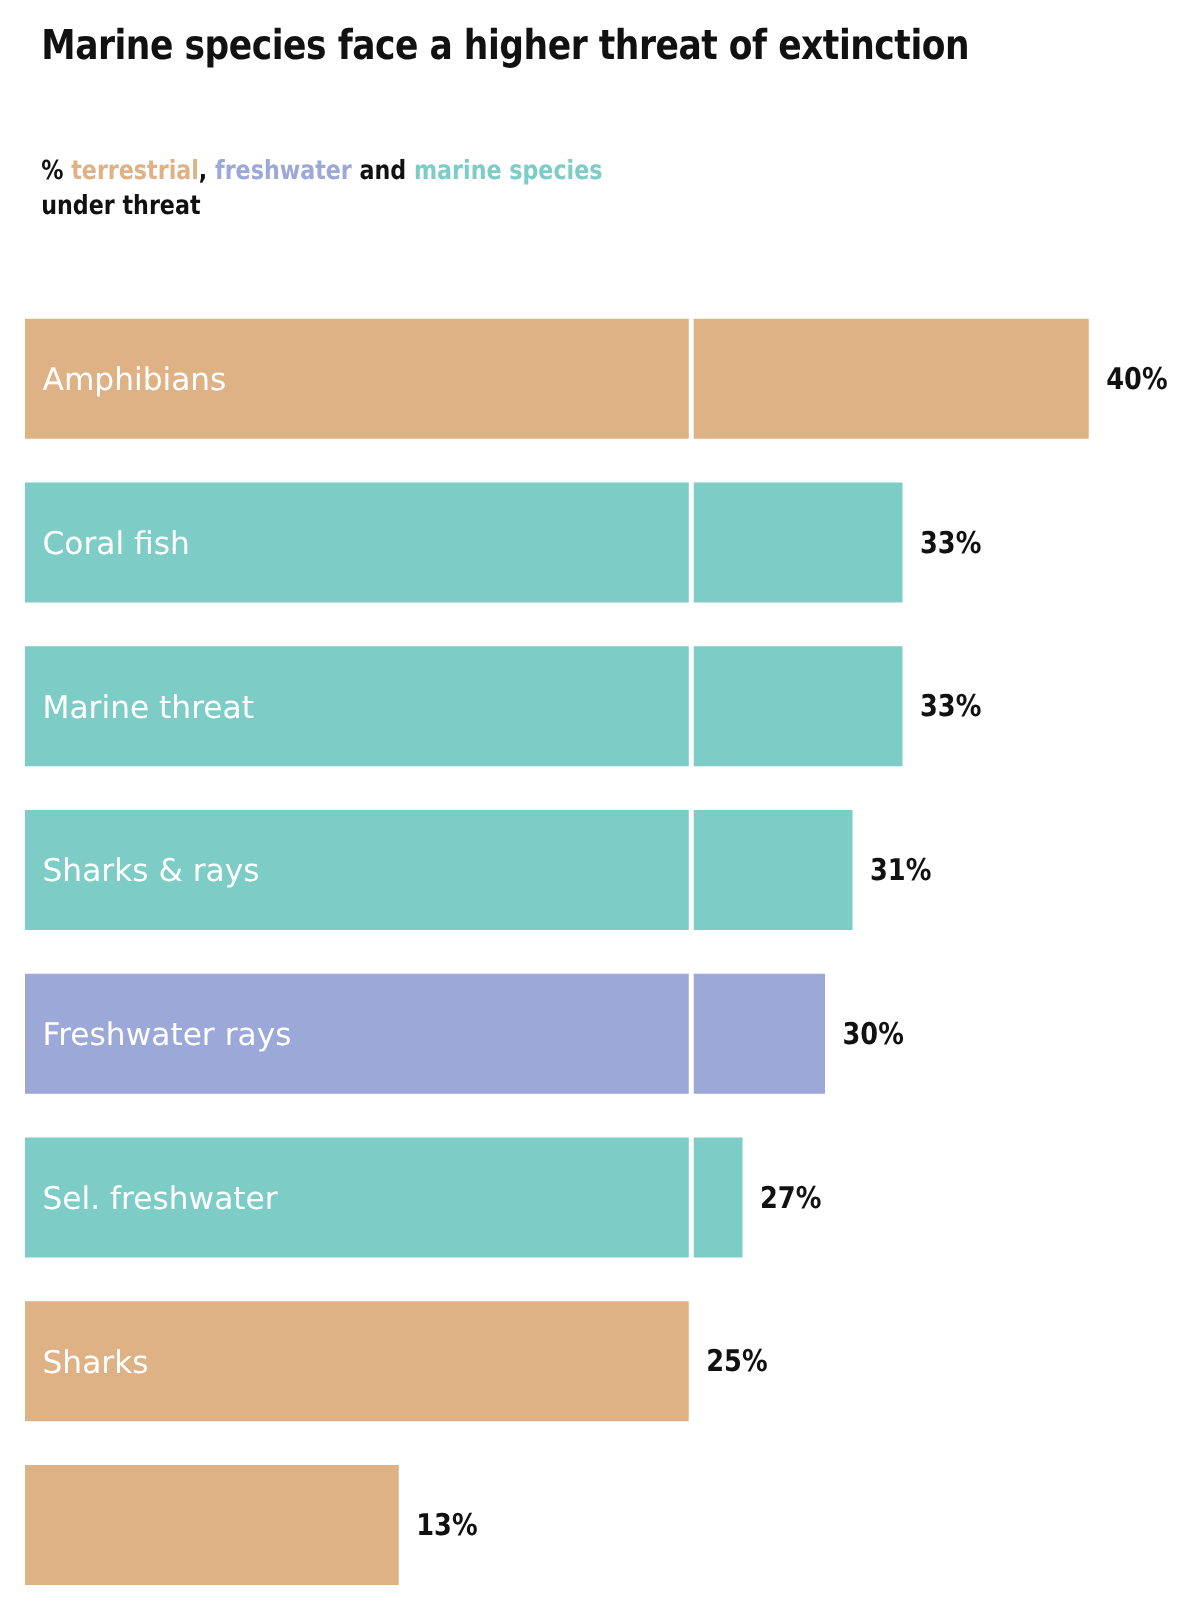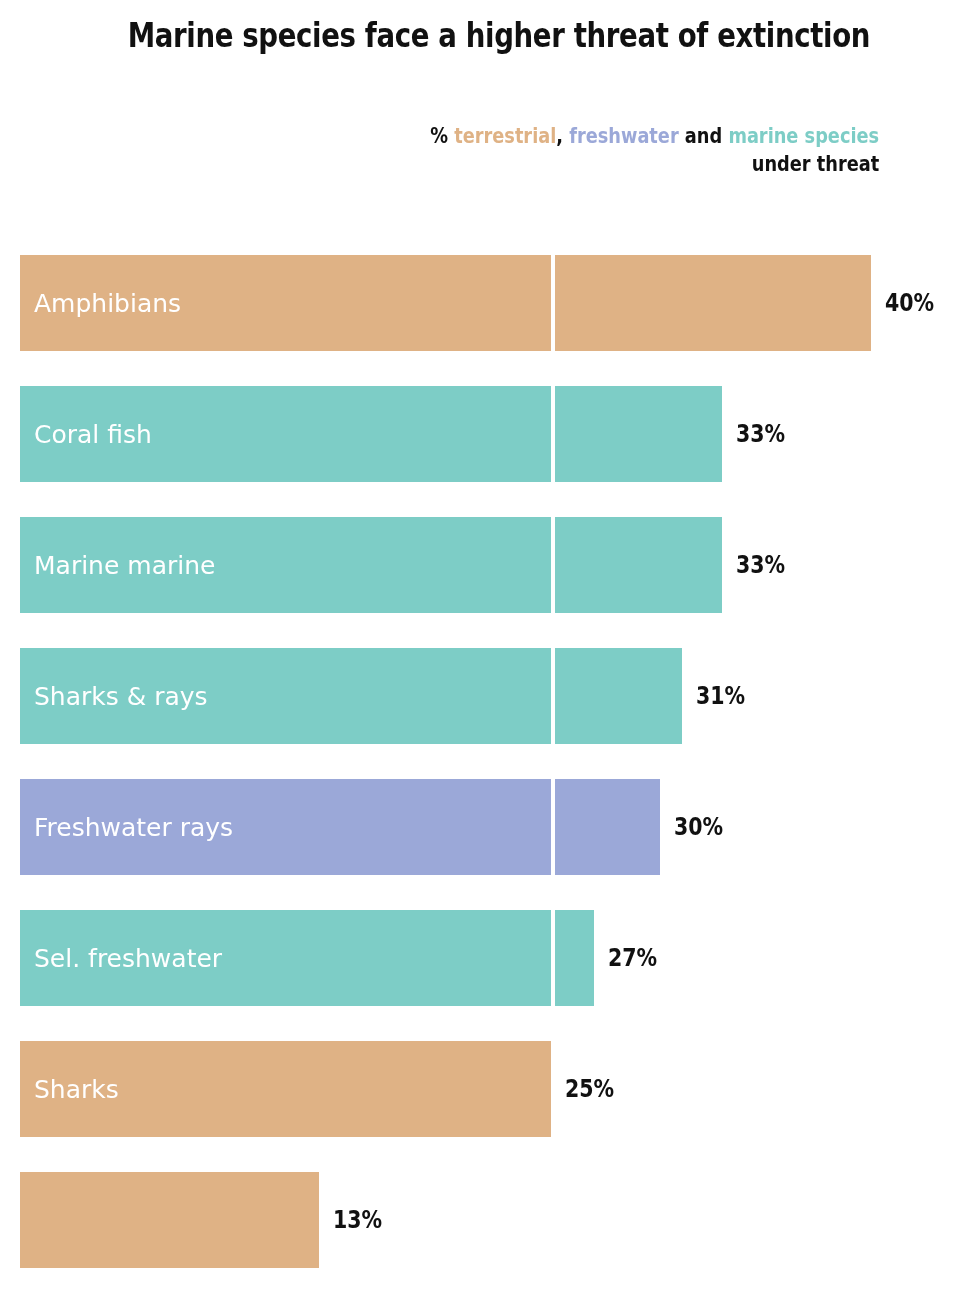--- a/index.html
+++ b/index.html
@@ -20,24 +20,23 @@
   #chart-root {
     position: relative;
     width: 954px;
     height: 1296px;
     box-sizing: border-box;
   }
 
   
   .header {
     position: absolute;
-    left: 20px;
+    left: 33px;
     top: 0;
     width: 914px;
-    text-align: right;
   }
   .chart-title {
     font-family: "DejaVu Sans Condensed", "Liberation Sans Narrow", "Liberation Sans", sans-serif;
     font-weight: bold;
     font-size: 33px;
     line-height: 40px;
     letter-spacing: -0.4px;
     color: #111111;
     margin: 0;
     padding-top: 16px;
@@ -137,21 +136,21 @@
       </div>
       <div class="bar-row">
         <div class="bar-seg left" style="width: 531px; background: rgb(125, 205, 198);"></div>
         <div class="bar-seg right" style="left: 535px; width: 167px; background: rgb(125, 205, 198);"></div>
         <div class="bar-label">Coral fish</div>
         <div class="bar-value" style="left: 716px;">33%</div>
       </div>
       <div class="bar-row">
         <div class="bar-seg left" style="width: 531px; background: rgb(125, 205, 198);"></div>
         <div class="bar-seg right" style="left: 535px; width: 167px; background: rgb(125, 205, 198);"></div>
-        <div class="bar-label">Marine marine</div>
+        <div class="bar-label">Marine threat</div>
         <div class="bar-value" style="left: 716px;">33%</div>
       </div>
       <div class="bar-row">
         <div class="bar-seg left" style="width: 531px; background: rgb(125, 205, 198);"></div>
         <div class="bar-seg right" style="left: 535px; width: 127px; background: rgb(125, 205, 198);"></div>
         <div class="bar-label">Sharks &amp; rays</div>
         <div class="bar-value" style="left: 676px;">31%</div>
       </div>
       <div class="bar-row">
         <div class="bar-seg left" style="width: 531px; background: rgb(155, 168, 216);"></div>

